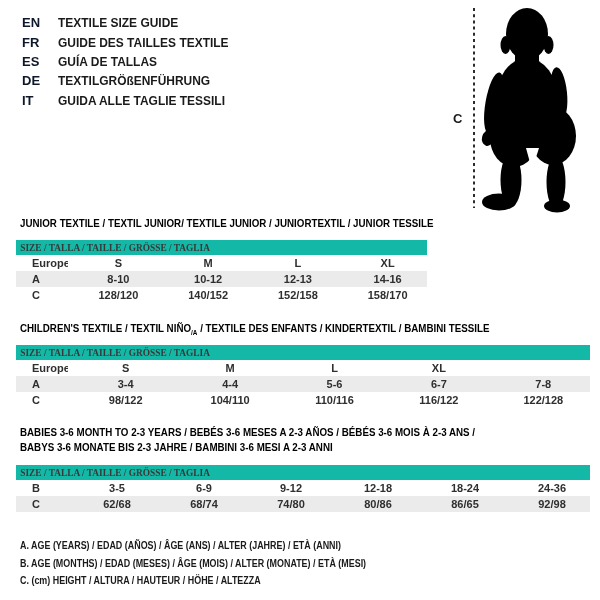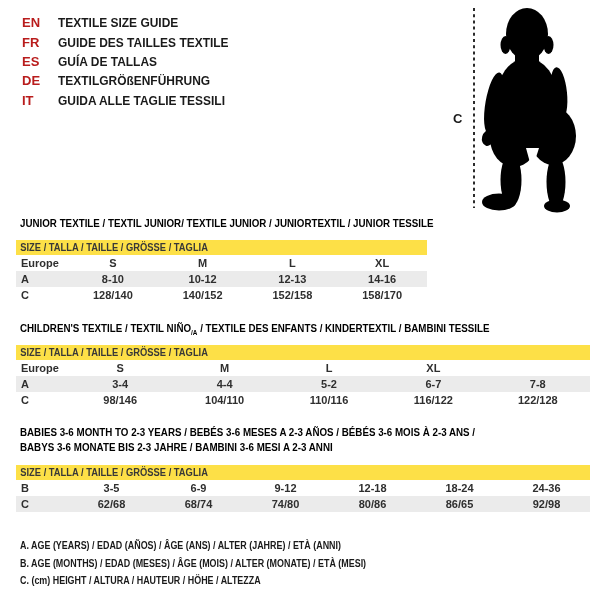--- a/index.html
+++ b/index.html
@@ -4,40 +4,40 @@
 <style>
   html,body { margin:0; padding:0; background:#fff; }
   #canvas {
     position:relative; width:600px; height:600px; background:#ffffff;
     font-family:"Liberation Sans", sans-serif; color:#2f2f2f; overflow:hidden;
   }
 
   
   .langs { position:absolute; top:13px; left:22px; }
   .lang-row { display:flex; height:19.4px; align-items:center; }
-  .lang-code { width:36px; font-weight:bold; font-size:13px; color:#b91c1c; flex:0 0 36px; }
+  .lang-code { width:36px; font-weight:bold; font-size:13px; color:#0f172a; flex:0 0 36px; }
   .lang-label { font-weight:bold; font-size:13px; color:#1a1a1a; transform:scaleX(0.92); transform-origin:0 50%; white-space:nowrap; }
 
   
   .figure-svg { position:absolute; left:435px; top:0; width:165px; height:215px; }
 
   
   .section-title {
     position:absolute; font-weight:bold; font-size:11.5px; color:#000;
     white-space:nowrap; transform:scaleX(0.85); transform-origin:0 0; line-height:15px;
   }
   .subscript { font-size:7.5px; position:relative; top:2.5px; }
 
   
   .size-table { position:absolute; font-size:11px; font-weight:bold; color:#2f2f2f; }
-  .bar { height:15px; background:#fde047; color:#383838; line-height:15px; overflow:hidden; }
+  .bar { height:15px; background:#14b8a6; color:#383838; line-height:15px; overflow:hidden;font-family:Liberation Serif, serif; }
   .bar-text { display:inline-block; padding-left:5px; transform:scaleX(0.85); transform-origin:0 50%; white-space:nowrap; }
   .trow { display:grid; height:16px; line-height:16px; background:#ffffff; }
   .trow.alt { background:#ebebeb; }
-  .cell { text-align:center; overflow:hidden; white-space:nowrap; }
+  .cell { text-align:center; overflow:hidden; white-space:nowrap;margin-left:11px; }
   .cell.lbl { text-align:left; padding-left:5px; }
   .cols-junior   { grid-template-columns:52px repeat(4,1fr); }
   .cols-children { grid-template-columns:52px repeat(5,1fr); }
   .cols-babies   { grid-template-columns:52px repeat(6,1fr); }
   .t-junior   { left:16px; top:240px; width:411px; }
   .t-children { left:16px; top:345px; width:574px; }
   .t-babies   { left:16px; top:465px; width:574px; }
 
   
   .footnotes { position:absolute; left:20px; top:537px; }
@@ -109,21 +109,21 @@
     </div>
     <div class="trow cols-junior alt">
       <div class="cell lbl">A</div>
       <div class="cell">8-10</div>
       <div class="cell">10-12</div>
       <div class="cell">12-13</div>
       <div class="cell">14-16</div>
     </div>
     <div class="trow cols-junior">
       <div class="cell lbl">C</div>
-      <div class="cell">128/140</div>
+      <div class="cell">128/120</div>
       <div class="cell">140/152</div>
       <div class="cell">152/158</div>
       <div class="cell">158/170</div>
     </div>
   </div>
 
   <div class="section-title" style="left:20px; top:321px;">
     <span>CHILDREN'S TEXTILE / TEXTIL NIÑO</span><span class="subscript">/A</span><span> / TEXTILE DES ENFANTS / KINDERTEXTIL / BAMBINI TESSILE</span>
   </div>
 
@@ -135,27 +135,27 @@
       <div class="cell lbl">Europe</div>
       <div class="cell">S</div>
       <div class="cell">M</div>
       <div class="cell">L</div>
       <div class="cell">XL</div>
     </div>
     <div class="trow cols-children alt">
       <div class="cell lbl">A</div>
       <div class="cell">3-4</div>
       <div class="cell">4-4</div>
-      <div class="cell">5-2</div>
+      <div class="cell">5-6</div>
       <div class="cell">6-7</div>
       <div class="cell">7-8</div>
     </div>
     <div class="trow cols-children">
       <div class="cell lbl">C</div>
-      <div class="cell">98/146</div>
+      <div class="cell">98/122</div>
       <div class="cell">104/110</div>
       <div class="cell">110/116</div>
       <div class="cell">116/122</div>
       <div class="cell">122/128</div>
     </div>
   </div>
 
   <div class="section-title" style="left:20px; top:425px;">
     <div>BABIES 3-6 MONTH TO 2-3 YEARS / BEBÉS 3-6 MESES A 2-3 AÑOS / BÉBÉS 3-6 MOIS À 2-3 ANS /</div>
     <div>BABYS 3-6 MONATE BIS 2-3 JAHRE / BAMBINI 3-6 MESI A 2-3 ANNI</div>

